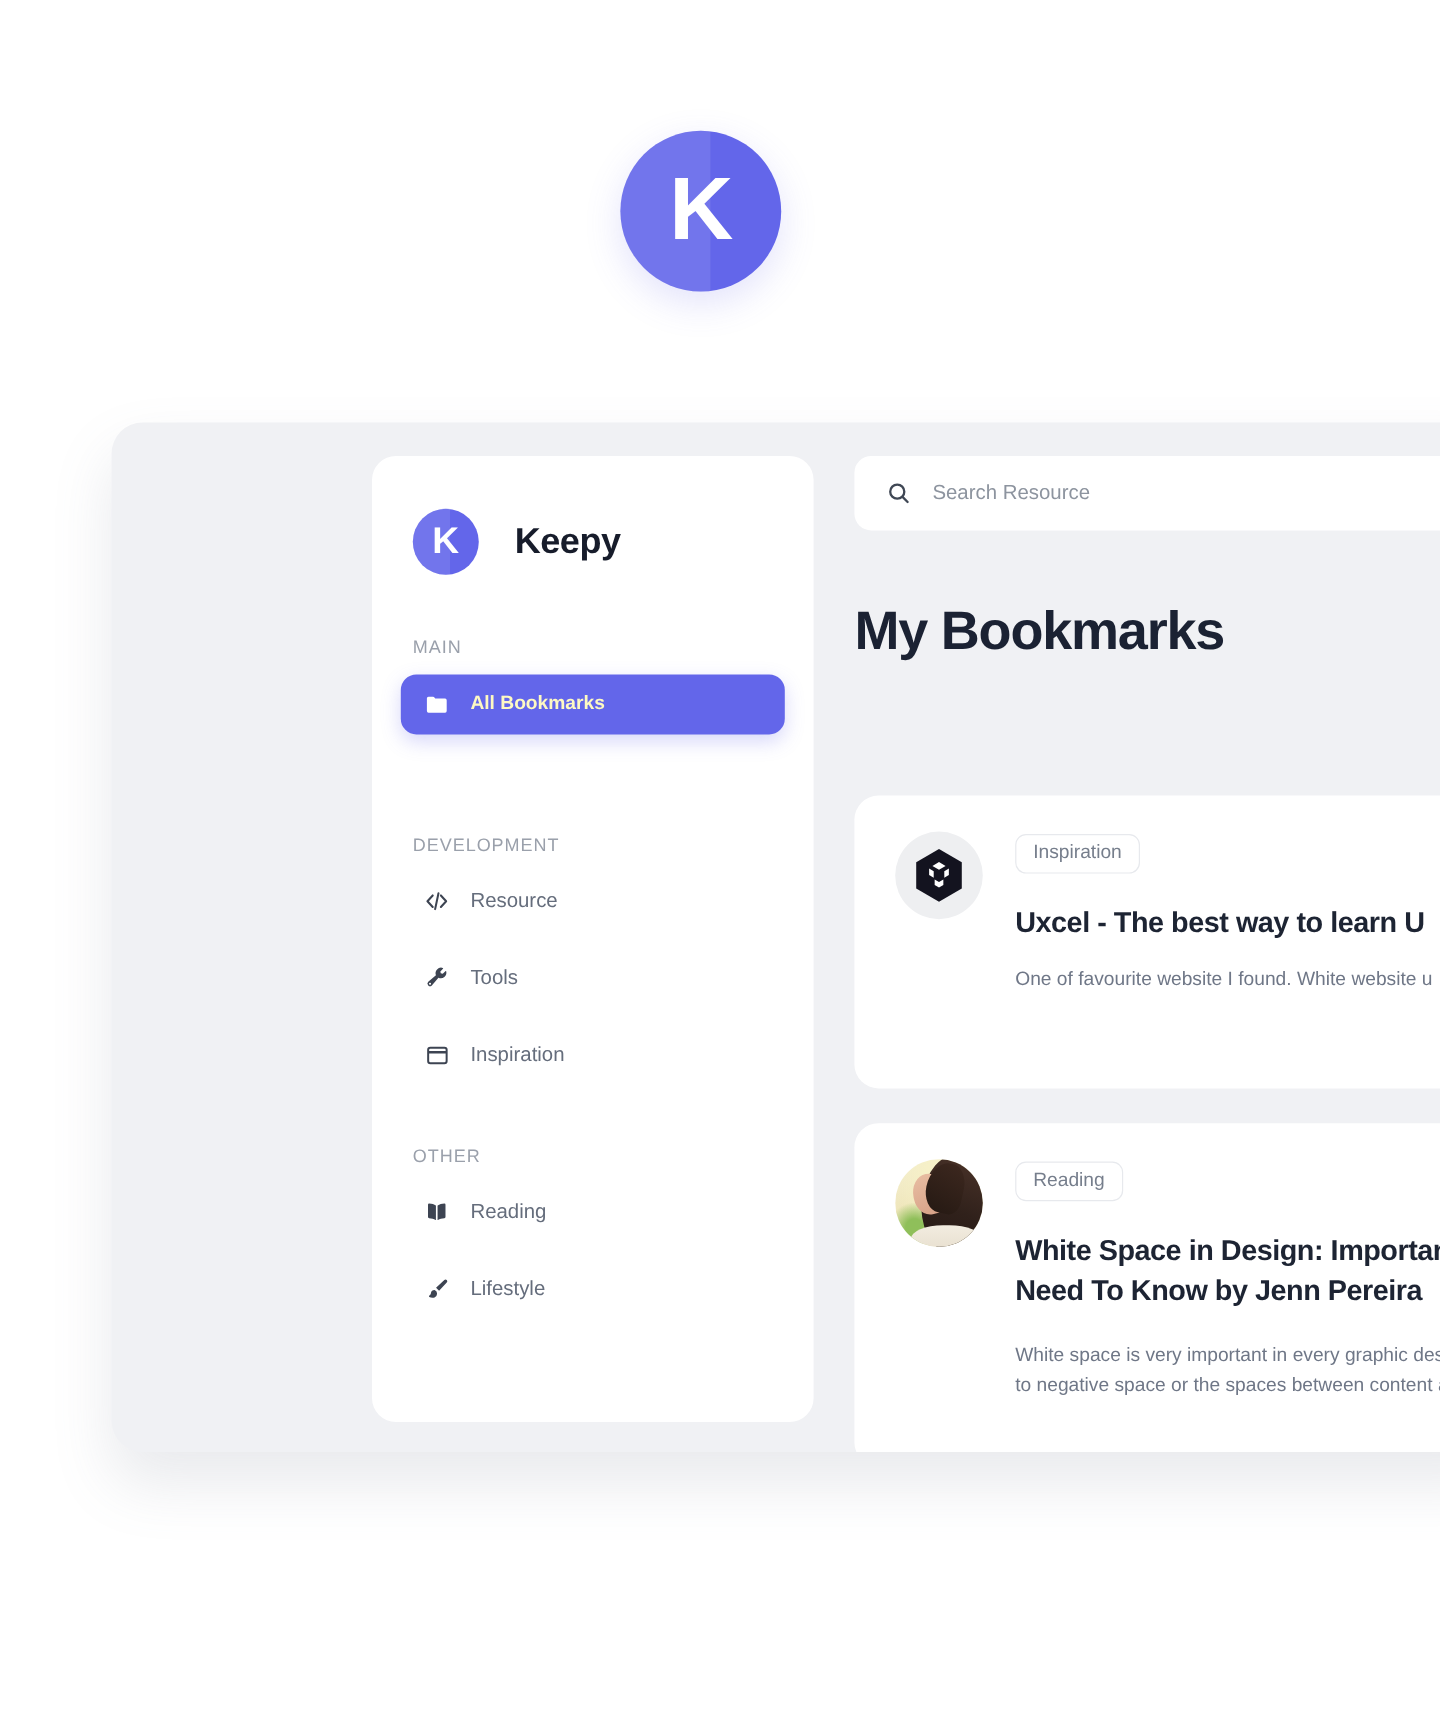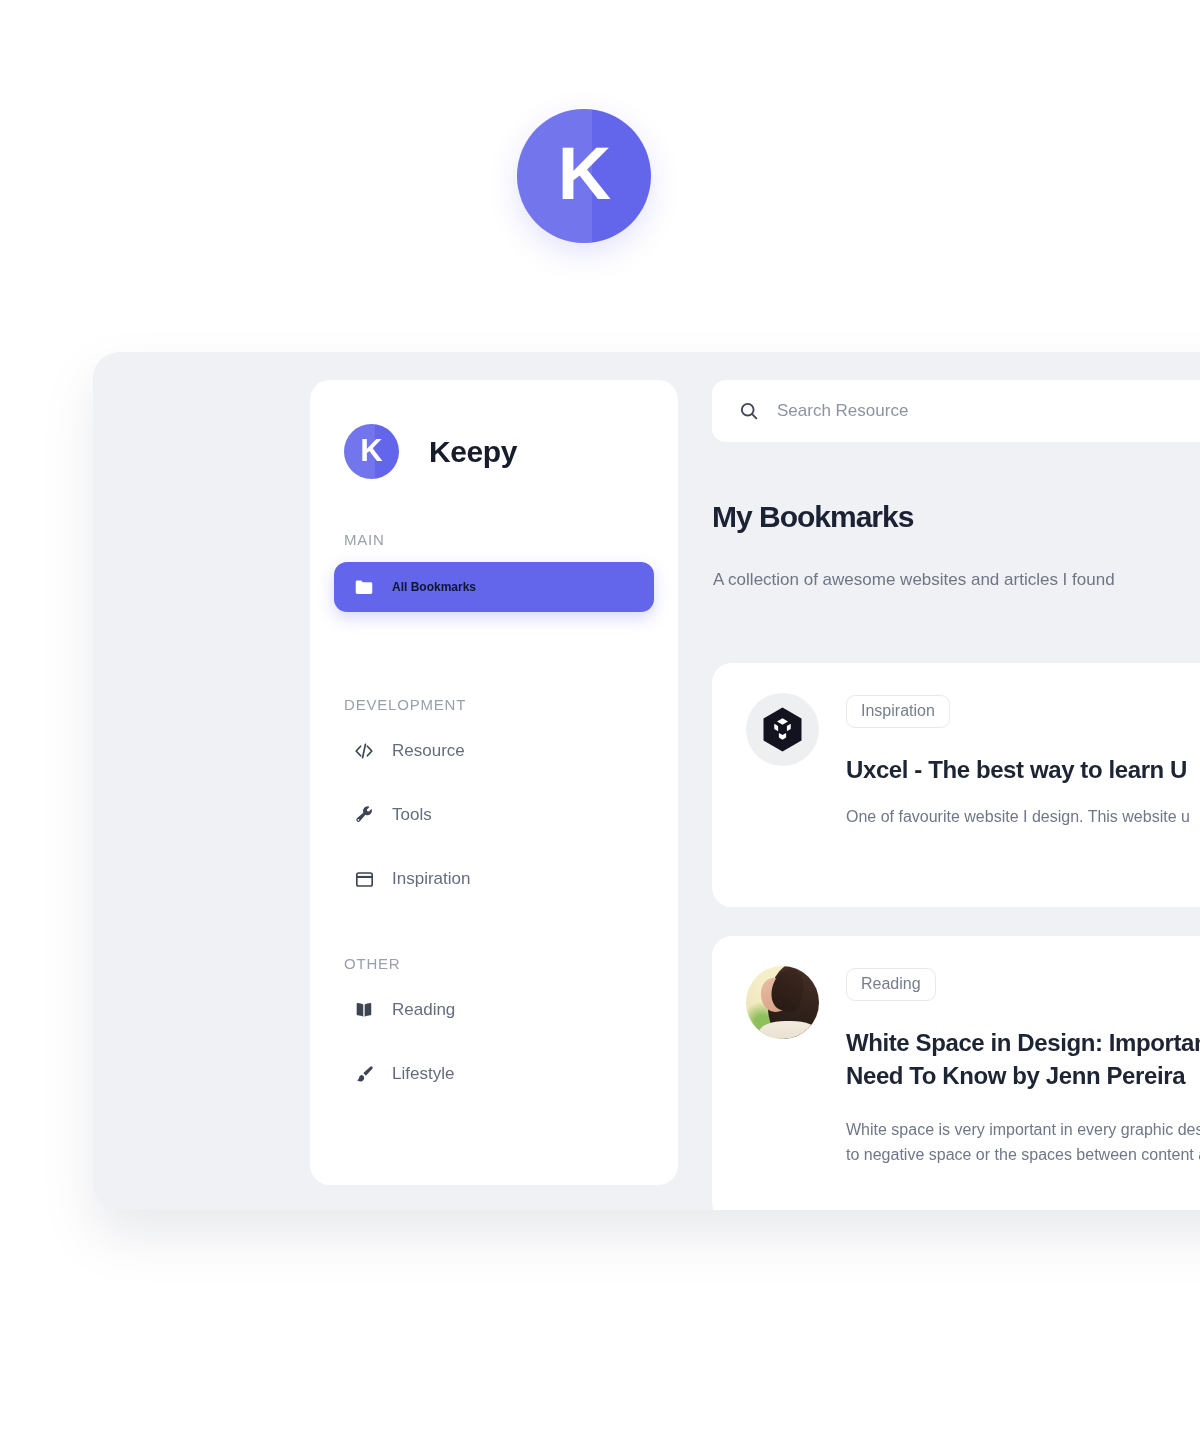--- a/index.html
+++ b/index.html
@@ -136,23 +136,23 @@
     flex: none;
     color: #3d4452;
   }
   .nav-item.active {
     background: #6366ea;
     height: 50px;
     box-shadow: 0 6px 16px rgba(99,102,234,0.26);
     margin-bottom: 0;
   }
   .nav-item.active .nav-label {
-    color: #0f172a;
+    color: #fef9c3;
     font-weight: bold;
-    font-size: 12px;
+    font-size: 16px;
   }
   .nav-item.active .nav-icon { color: #ffffff; }
 
   .nav-item .nav-icon svg { display: block; }
 
   
   .main {
     position: absolute;
     left: 619px;
     top: 28px;
@@ -172,21 +172,21 @@
     gap: 17px;
     padding: 0 26px;
   }
   .searchbar .s-icon { width: 22px; height: 22px; color: #3f4754; flex: none; }
   .searchbar .s-text { font-size: 17px; color: #8d949f; }
 
   .page-title {
     position: absolute;
     left: 0;
     top: 120px;
-    font-size: 30px;
+    font-size: 45px;
     font-weight: bold;
     color: #1b2233;
     letter-spacing: -1px;
     white-space: nowrap;
   }
   .page-sub {
     position: absolute;
     left: 1px;
     top: 190px;
     font-size: 17px;
@@ -387,37 +387,36 @@
         <span class="s-icon">
           <svg viewBox="0 0 24 24" width="22" height="22" fill="none" stroke="currentColor" stroke-width="2.1" stroke-linecap="round">
               <circle cx="10.6" cy="10.6" r="6.4"></circle>
               <path d="M15.4 15.4 20 20"></path>
             </svg>
         </span>
         <span class="s-text">Search Resource</span>
       </div>
 
       <h1 class="page-title">My Bookmarks</h1>
-      <p class="page-sub">A collection of awesome websites and articles I found</p>
 
       <article class="card c1">
         <div class="card-row">
           <div class="thumb logo-thumb">
             <svg class="hexlogo" viewBox="0 0 48 48">
               <path d="M24 1.6 43.4 12.8v22.4L24 46.4 4.6 35.2V12.8z" fill="#13131f"></path>
               <path d="M24 12.6l5.6 3.3-5.6 3.3-5.6-3.3z" fill="#fff"></path>
               <path d="M15.6 18.2l3.9 2.3v5.4l-3.9-2.3z" fill="#fff"></path>
               <path d="M32.4 18.2v5.4l-3.9 2.3v-5.4z" fill="#fff"></path>
               <path d="M20.3 27.5l3.7 2.2 3.7-2.2v4.6L24 34.4l-3.7-2.3z" fill="#fff"></path>
             </svg>
           </div>
           <div class="card-body">
             <span class="tag">Inspiration</span>
             <h2 class="card-title">Uxcel - The best way to learn U</h2>
-            <p class="card-desc">One of favourite website I design. This website u</p>
+            <p class="card-desc">One of favourite website I found. White website u</p>
           </div>
         </div>
       </article>
 
       <article class="card c2">
         <div class="card-row">
           <div class="thumb photo-thumb">
             <span class="hair-back"></span>
             <span class="face"></span>
             <span class="hair-front"></span>

